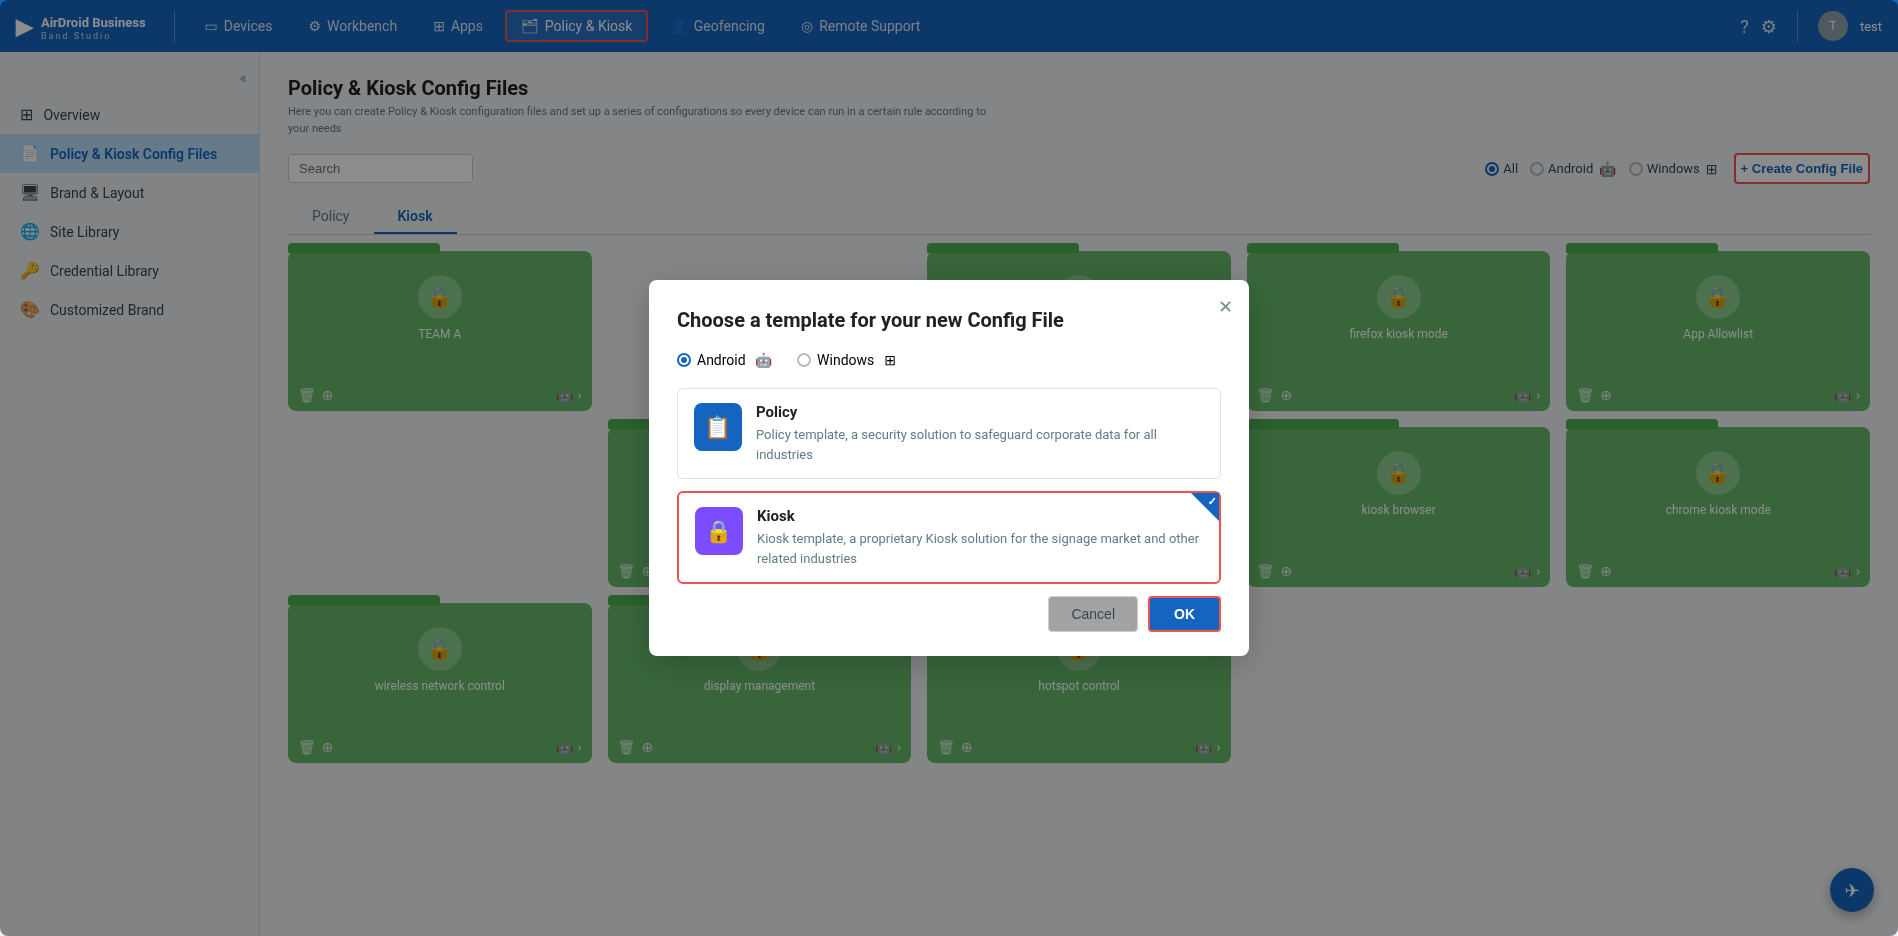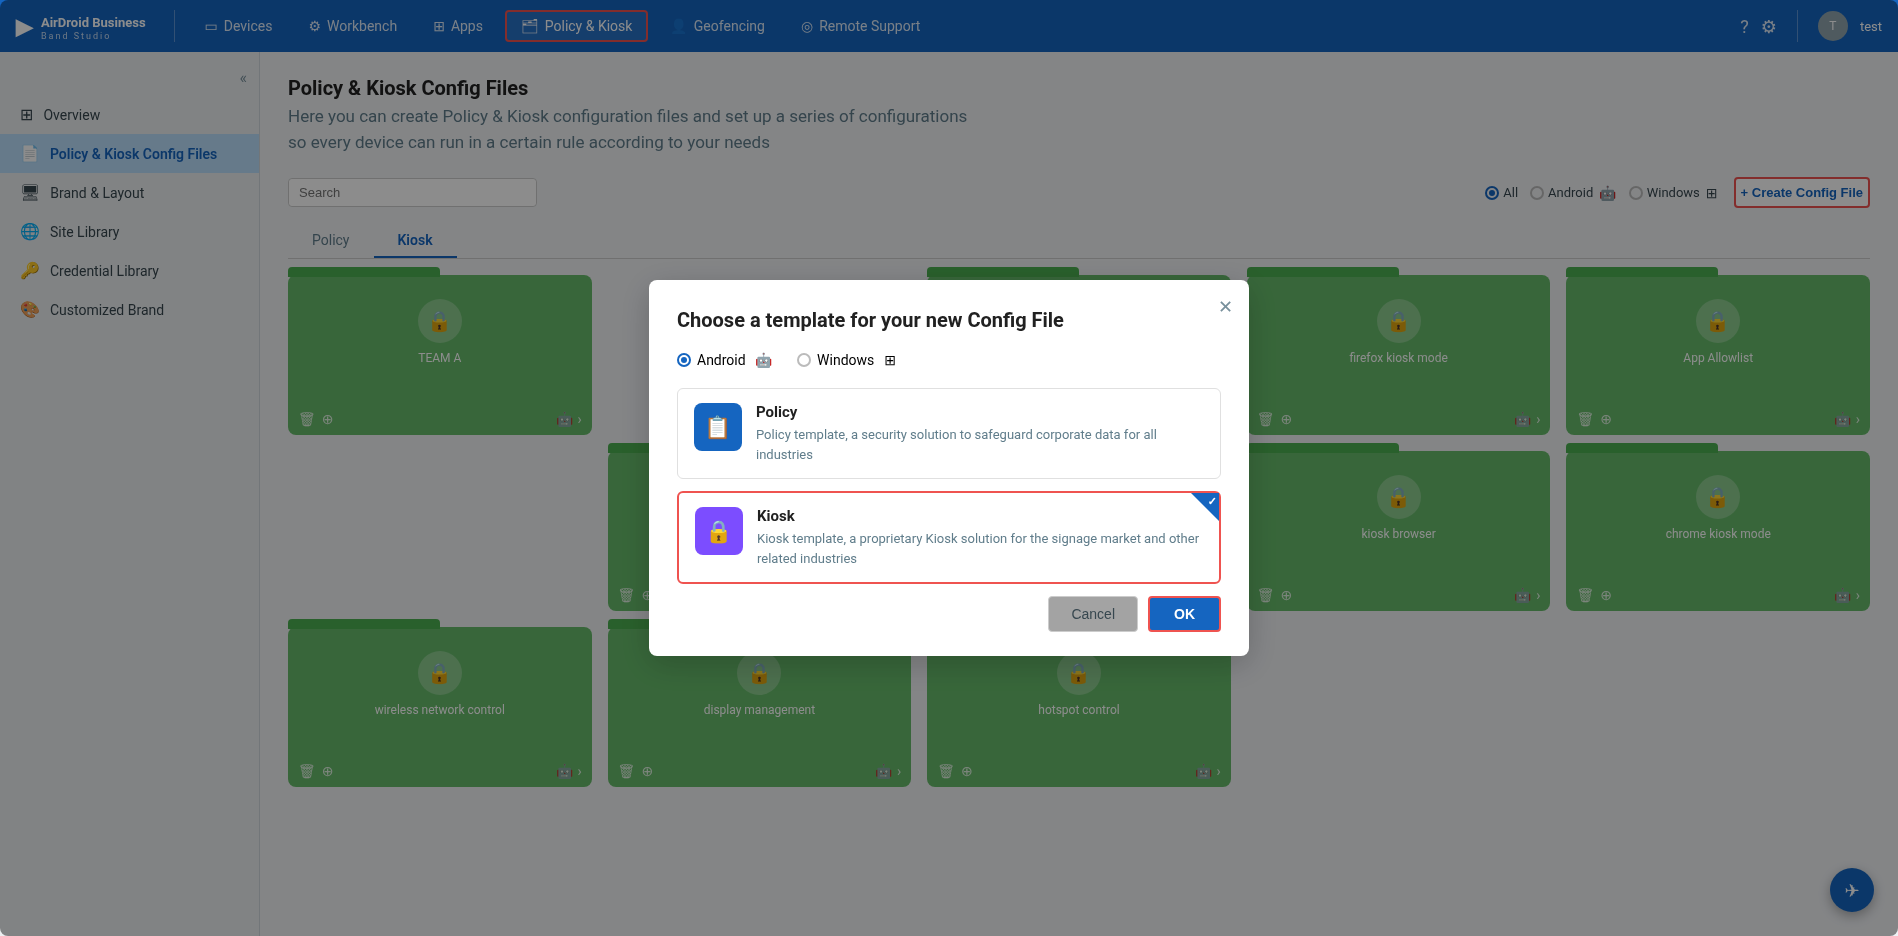--- a/index.html
+++ b/index.html
@@ -73,21 +73,21 @@
     .sidebar-item.active { background: #bbdefb; color: #1565c0; font-weight: 600; }
     .sidebar-item-icon { font-size: 16px; }
 
     
     .main-content {
       flex: 1; overflow-y: auto;
       padding: 24px 28px;
       position: relative;
     }
     .page-title { font-size: 20px; font-weight: 700; color: #212121; margin-bottom: 4px; }
-    .page-desc { font-size: 17px; color: #607d8b; margin-bottom: 22px; line-height: 1.5; max-width: 700px; }
+    .page-desc { font-size: 11px; color: #607d8b; margin-bottom: 16px; line-height: 1.5; max-width: 700px; }
 
     
     .content-header {
       display: flex; align-items: center; gap: 12px;
       margin-bottom: 16px;
     }
     .search-input {
       border: 1px solid #ccc; border-radius: 4px;
       padding: 6px 12px; font-size: 13px; width: 220px;
       outline: none; color: #555;
@@ -305,21 +305,21 @@
       <span class="sidebar-item-icon">🎨</span>
       <span>Customized Brand</span>
     </div>
   </aside>
 
   <main class="main-content">
     <h1 class="page-title">Policy &amp; Kiosk Config Files</h1>
     <p class="page-desc">Here you can create Policy &amp; Kiosk configuration files and set up a series of configurations so every device can run in a certain rule according to your needs</p>
 
     <div class="content-header">
-      <div style="display:flex;align-items:center;gap:0;border:1px solid #ccc;border-radius:4px;background:white;overflow:hidden;width:249px;">
+      <div style="display:flex;align-items:center;gap:0;border:1px solid #ccc;border-radius:4px;background:white;overflow:hidden;width:185px;">
         <input class="search-input" style="border: none; outline: none; padding: 6px 10px; font-size: 13px; flex: 1 1 0%;" type="text" placeholder="Search">
       </div>
       <div class="header-right">
         <div style="display:flex;align-items:center;gap:12px;">
           <div class="radio-item">
             <div class="radio-dot selected"></div>
             <span>All</span>
           </div>
           <div class="radio-item">
             <div class="radio-dot unselected"></div>

